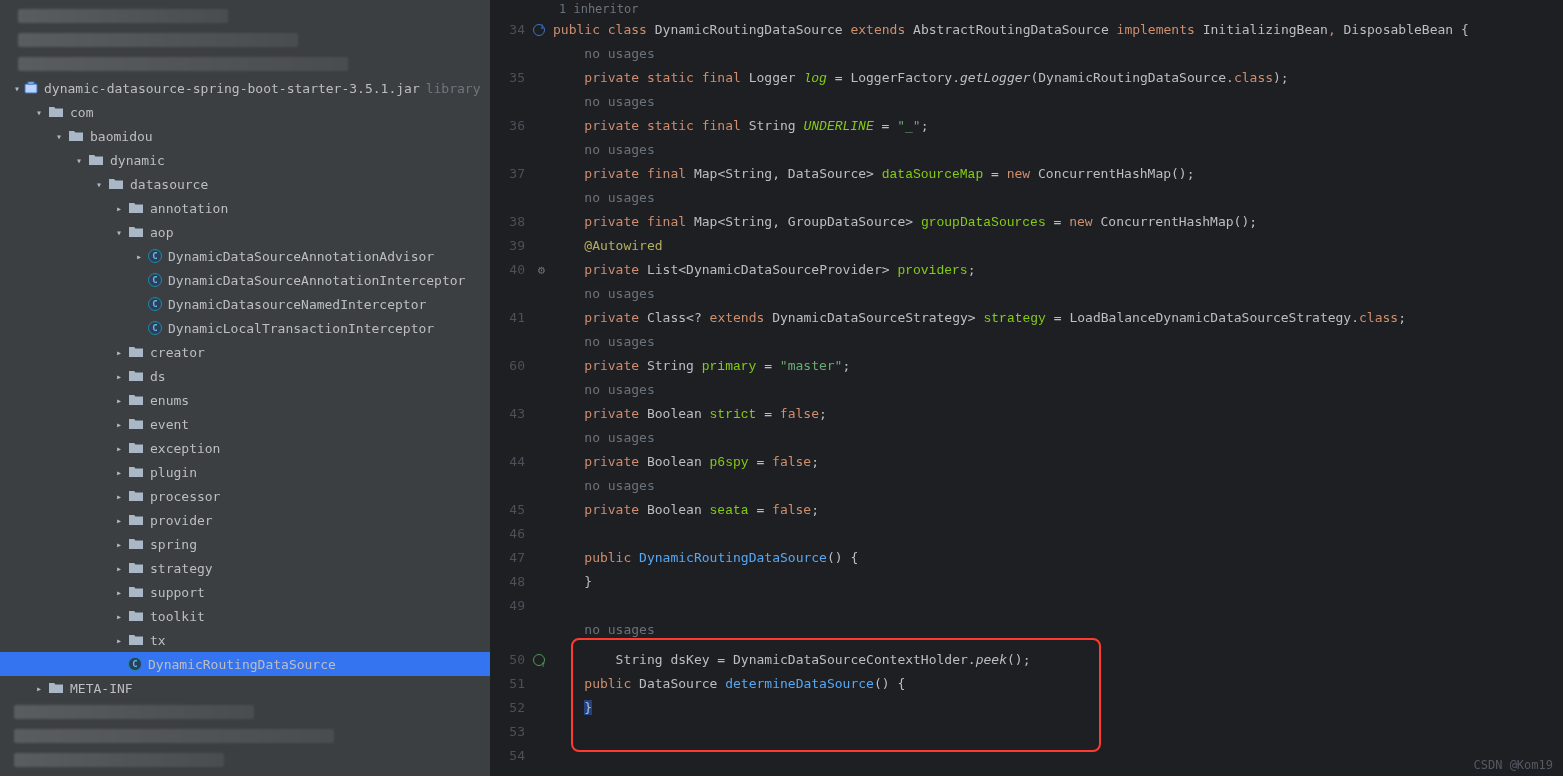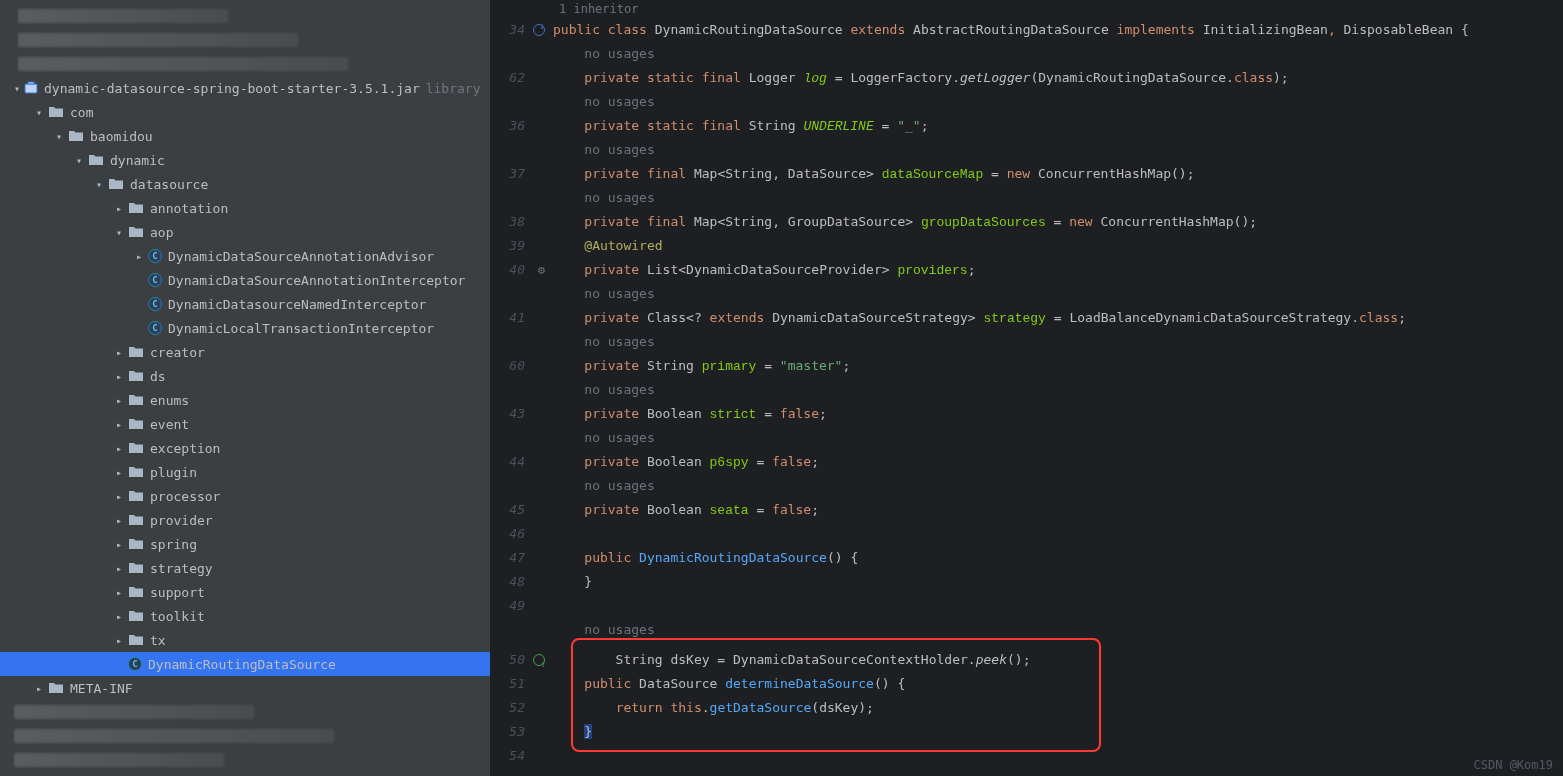--- a/index.html
+++ b/index.html
@@ -104,21 +104,21 @@
   line-height: 24px;
   white-space: pre;
 }
 .gutter-line {
   height: 24px;
   line-height: 24px;
   display: flex;
   align-items: center;
   justify-content: flex-end;
 }
-.gutter-num { width: 32px; text-align: right; color: #4b5059; font-style: italic; }
+.gutter-num { width: 32px; text-align: right; color: #4b5059; }
 .gutter-icon { width: 20px; display: inline-flex; align-items: center; justify-content: flex-end; }
 .inlay { color: #6a737d; }
 .kw { color: #cf8e6d; }
 .type { color: #bcbec4; }
 .ident { color: #bcbec4; }
 .field { color: #84cc16; font-family: Liberation Mono, monospace; }
 .str { color: #6aab73; }
 .ital { font-style: italic; }
 .method { color: #56a8f5; }
 .method-decl { color: #56a8f5; }
@@ -433,21 +433,21 @@
         <span class="gutter-num">34</span>
         <span class="gutter-icon">
           <span class="gutter-impl"></span>
         </span>
       </div>
       <div class="gutter-line">
         <span class="gutter-num"></span>
         <span class="gutter-icon"></span>
       </div>
       <div class="gutter-line">
-        <span class="gutter-num">62</span>
+        <span class="gutter-num">35</span>
         <span class="gutter-icon"></span>
       </div>
       <div class="gutter-line">
         <span class="gutter-num"></span>
         <span class="gutter-icon"></span>
       </div>
       <div class="gutter-line">
         <span class="gutter-num">36</span>
         <span class="gutter-icon"></span>
       </div>
@@ -589,18 +589,17 @@
       <div class="code-line">    <span class="inlay">no usages</span></div>
       <div class="code-line"><span>    </span><span class="kw">private </span><span class="type">Boolean </span><span class="field">seata</span><span> = </span><span class="kw">false</span><span>;</span></div>
       <div class="code-line"><span></span></div>
       <div class="code-line"><span>    </span><span class="kw">public </span><span class="method-decl">DynamicRoutingDataSource</span><span>() {</span></div>
       <div class="code-line"><span>    }</span></div>
       <div class="code-line"><span></span></div>
       <div class="code-line">    <span class="inlay">no usages</span></div>
       <div class="code-line" style="height: 6px;"></div>
       <div class="code-line"><span class="type">        String </span><span class="ident">dsKey</span><span> = </span><span class="type">DynamicDataSourceContextHolder</span><span>.</span><span class="ital">peek</span><span>();</span></div>
       <div class="code-line"><span>    </span><span class="kw">public </span><span class="type">DataSource </span><span class="method-decl">determineDataSource</span><span>() </span><span class="paren">{</span></div>
-      <div class="code-line"><span>        </span><span class="kw">return </span><span class="kw">this</span><span>.</span><span class="method">getDataSource</span><span>(</span><span class="ident">dsKey</span><span>);</span></div>
       <div class="code-line"><span>    </span><span class="paren sel-bg">}</span></div>
       <div class="code-line"><span></span></div>
     </div>
   <div class="watermark">CSDN @Kom19</div>
 </div>
 
 </body></html>

